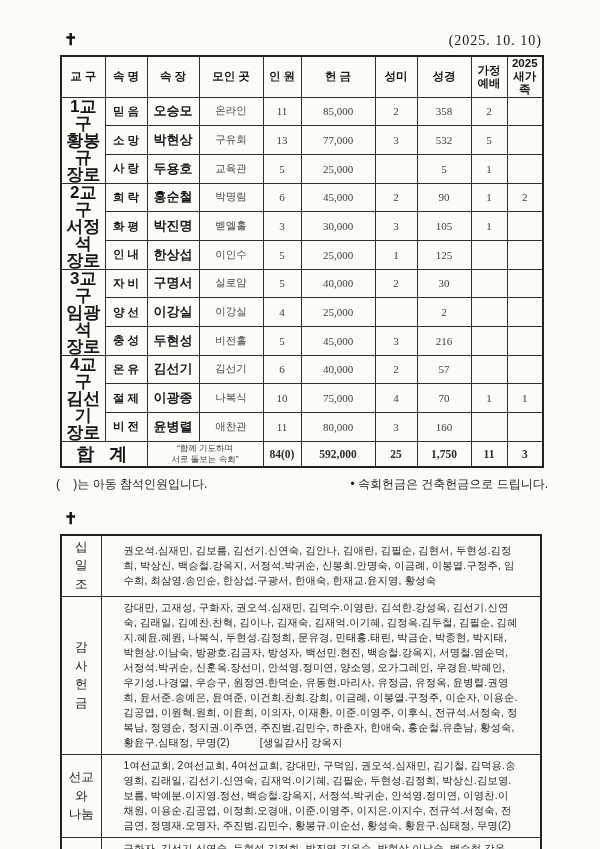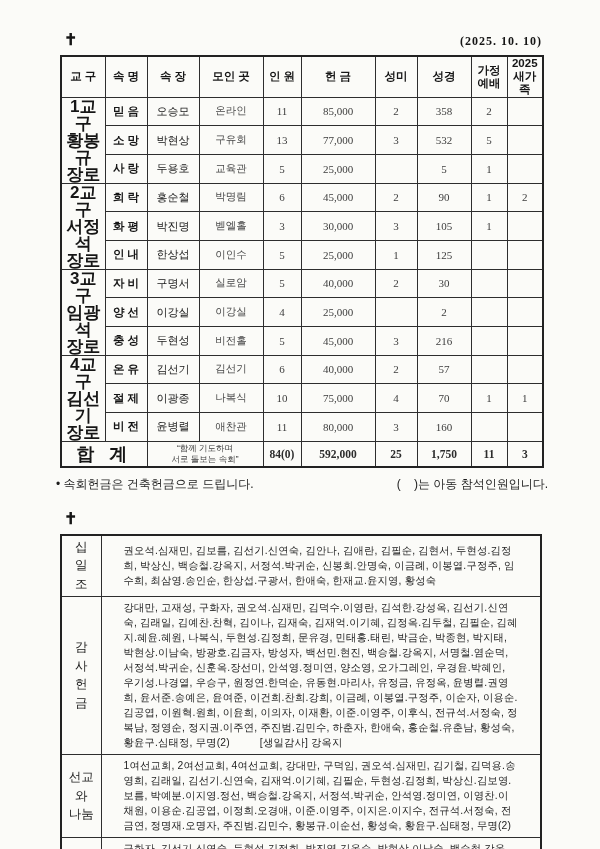--- a/index.html
+++ b/index.html
@@ -6,31 +6,31 @@
   .page{
     width:600px;height:849px;box-sizing:border-box;
     margin:0 auto;background:#fbfbf8;color:#161616;
     font-family:"Liberation Sans",sans-serif;
     padding:30px 58px 0 60px;overflow:hidden;position:relative;
   }
   
   .sec-head{display:flex;align-items:baseline;margin:0 0 6px 4px;}
   .cross{font-size:16px;font-weight:bold;margin-right:8px;}
   .sec-title{font-size:16px;font-weight:bold;letter-spacing:3px;}
-  .sec-date{margin-left:auto;font-family:"Liberation Serif",serif;font-size:12px;letter-spacing:1px;font-weight:bold;}
+  .sec-date{margin-left:auto;font-family:"Liberation Serif",serif;font-size:14px;letter-spacing:1px;}
 
   
   table{border-collapse:collapse;table-layout:fixed;width:482px;}
   .t1{border:2px solid #222;}
   .t1 th,.t1 td{border:1px solid #2e2e2e;text-align:center;vertical-align:middle;padding:0 1px;overflow:hidden;}
   .t1 th{font-size:11.5px;height:29px;line-height:1.15;font-weight:bold;}
   .t1 td{height:18px;}
   .cell-district{font-weight:bold;font-size:17px;line-height:17px;}
   .cell-sokname{font-weight:bold;font-size:11.5px;margin-left:44px;}
-  .cell-leader{font-weight:normal;font-size:11px;}
+  .cell-leader{font-weight:bold;font-size:13px;}
   .cell-place{font-size:10.5px;color:#474747;}
   .cell-num{font-family:"Liberation Serif",serif;font-size:11px;color:#3d3d3d;}
   .cell-total-label{font-weight:bold;font-size:18px;letter-spacing:5px;height:30px;}
   .cell-motto{font-size:8.5px;line-height:1.3;color:#3a3a3a;}
   .total-num{font-weight:bold;font-size:11.5px;color:#2c2c2c;}
 
   
   .notes{display:flex;justify-content:space-between;width:492px;margin:8px 0 0 -4px;font-size:12px;color:#1c1c1c;}
   .notes span{white-space:pre;}
 
@@ -267,22 +267,22 @@
         <td class="cell-num total-num">592,000</td>
         <td class="cell-num total-num">25</td>
         <td class="cell-num total-num">1,750</td>
         <td class="cell-num total-num">11</td>
         <td class="cell-num total-num">3</td>
       </tr>
     </tbody>
   </table>
 
   <div class="notes">
+    <span>(    )는 아동 참석인원입니다.</span>
     <span>• 속회헌금은 건축헌금으로 드립니다.</span>
-    <span>(    )는 아동 참석인원입니다.</span>
   </div>
 
   <div class="gap"></div>
 
   <div class="sec-head">
     <span class="cross">✝</span>
   </div>
 
   <table class="t2">
     <colgroup>

